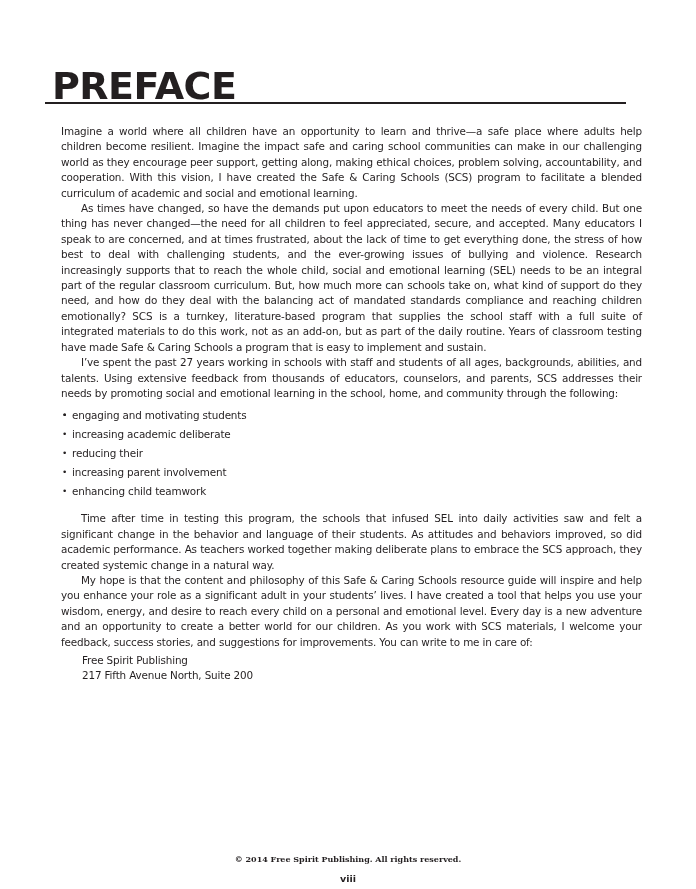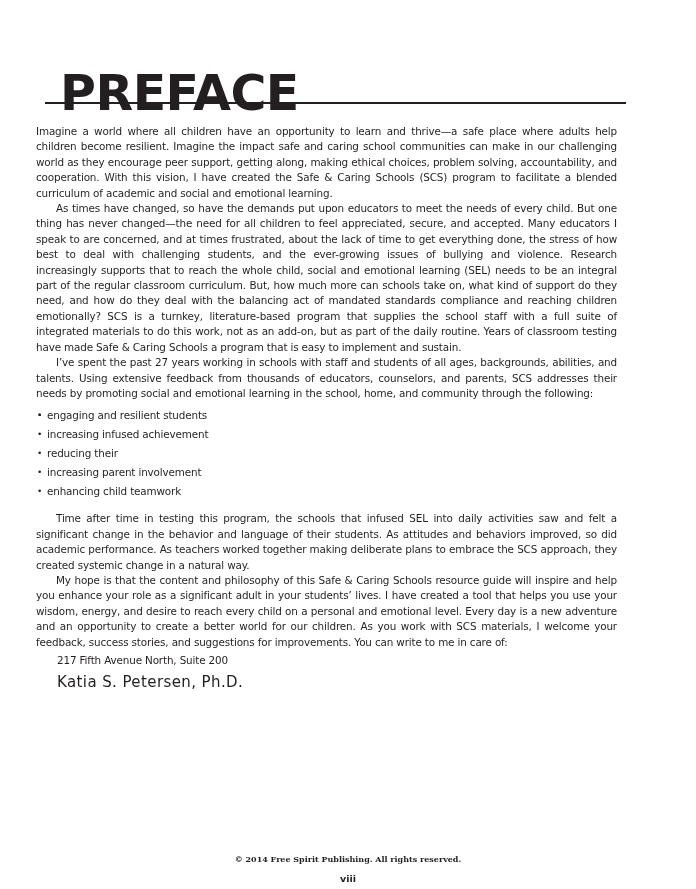--- a/index.html
+++ b/index.html
@@ -3,29 +3,29 @@
   <meta charset="utf-8">
   <style>
     html, body { margin: 0; padding: 0; background: #ffffff; }
     body {
       width: 696px; height: 889px; position: relative; overflow: hidden;
       font-family: "DejaVu Sans", sans-serif; color: #231f20;
     }
     .page-title {
       position: absolute; left: 44px; top: 56px;
       font-family: "DejaVu Sans", sans-serif; font-weight: bold;
-      font-size: 49px; letter-spacing: -0.5px; color: #231f20; margin: 16px;
+      font-size: 38px; letter-spacing: -0.5px; color: #231f20; margin: 8px;
       line-height: 44px;
     }
     .title-rule {
       position: absolute; left: 45px; top: 102px; width: 581px; height: 2px;
       background: #231f20;
     }
     .body-text {
-      position: absolute; left: 36px; top: 124px; width: 581px;
+      position: absolute; left: 61px; top: 124px; width: 581px;
       font-size: 10.4px; line-height: 15.4px; letter-spacing: -0.15px;
       text-align: justify; color: #231f20;
     }
     .body-text p { margin: 0; }
     .body-text p.indent { text-indent: 20px; }
     .bullets {
       list-style: none; margin: 5px 0 10px 0; padding: 0;
     }
     .bullets li {
       position: relative; padding-left: 11px; line-height: 19px; text-align: left;
@@ -53,31 +53,31 @@
 <h1 class="page-title">PREFACE</h1>
 <div class="title-rule"></div>
 
 <div class="body-text">
   <p>Imagine a world where all children have an opportunity to learn and thrive—a safe place where adults help children become resilient. Imagine the impact safe and caring school communities can make in our challenging world as they encourage peer support, getting along, making ethical choices, problem solving, accountability, and cooperation. With this vision, I have created the Safe &amp; Caring Schools (SCS) program to facilitate a blended curriculum of academic and social and emotional learning.</p>
   <p class="indent">As times have changed, so have the demands put upon educators to meet the needs of every child. But one thing has never changed—the need for all children to feel appreciated, secure, and accepted. Many educators I speak to are concerned, and at times frustrated, about the lack of time to get everything done, the stress of how best to deal with challenging students, and the ever-growing issues of bullying and violence. Research increasingly supports that to reach the whole child, social and emotional learning (SEL) needs to be an integral part of the regular classroom curriculum. But, how much more can schools take on, what kind of support do they need, and how do they deal with the balancing act of mandated standards compliance and reaching children emotionally? SCS is a turnkey, literature-based program that supplies the school staff with a full suite of integrated materials to do this work, not as an add-on, but as part of the daily routine. Years of classroom testing have made Safe &amp; Caring Schools a program that is easy to implement and sustain.</p>
   <p class="indent">I’ve spent the past 27 years working in schools with staff and students of all ages, backgrounds, abilities, and talents. Using extensive feedback from thousands of educators, counselors, and parents, SCS addresses their needs by promoting social and emotional learning in the school, home, and community through the following:</p>
 
   <ul class="bullets">
     <li><span class="bullet">•</span></li>
-    <li><span class="bullet">•</span><span>engaging and resilient students</span></li>
-    <li><span class="bullet">•</span><span>increasing infused achievement</span></li>
+    <li><span class="bullet">•</span><span>engaging and motivating students</span></li>
+    <li><span class="bullet">•</span><span>increasing academic deliberate</span></li>
     <li><span class="bullet">•</span><span>reducing their</span></li>
     <li><span class="bullet">•</span><span>increasing parent involvement</span></li>
     <li><span class="bullet">•</span><span>enhancing child teamwork</span></li>
   </ul>
 
   <p class="indent">Time after time in testing this program, the schools that infused SEL into daily activities saw and felt a significant change in the behavior and language of their students. As attitudes and behaviors improved, so did academic performance. As teachers worked together making deliberate plans to embrace the SCS approach, they created systemic change in a natural way.</p>
   <p class="indent">My hope is that the content and philosophy of this Safe &amp; Caring Schools resource guide will inspire and help you enhance your role as a significant adult in your students’ lives. I have created a tool that helps you use your wisdom, energy, and desire to reach every child on a personal and emotional level. Every day is a new adventure and an opportunity to create a better world for our children. As you work with SCS materials, I welcome your feedback, success stories, and sug­gestions for improvements. You can write to me in care of:</p>
 
   <div class="address">
+    <div>Free Spirit Publishing</div>
     <div>217 Fifth Avenue North, Suite 200</div>
   </div>
 
-  <div class="signature">Katia S. Petersen, Ph.D.</div>
 </div>
 
 <div class="copyright">© 2014 Free Spirit Publishing. All rights reserved.</div>
 <div class="page-number">viii</div>
 
 </body></html>

